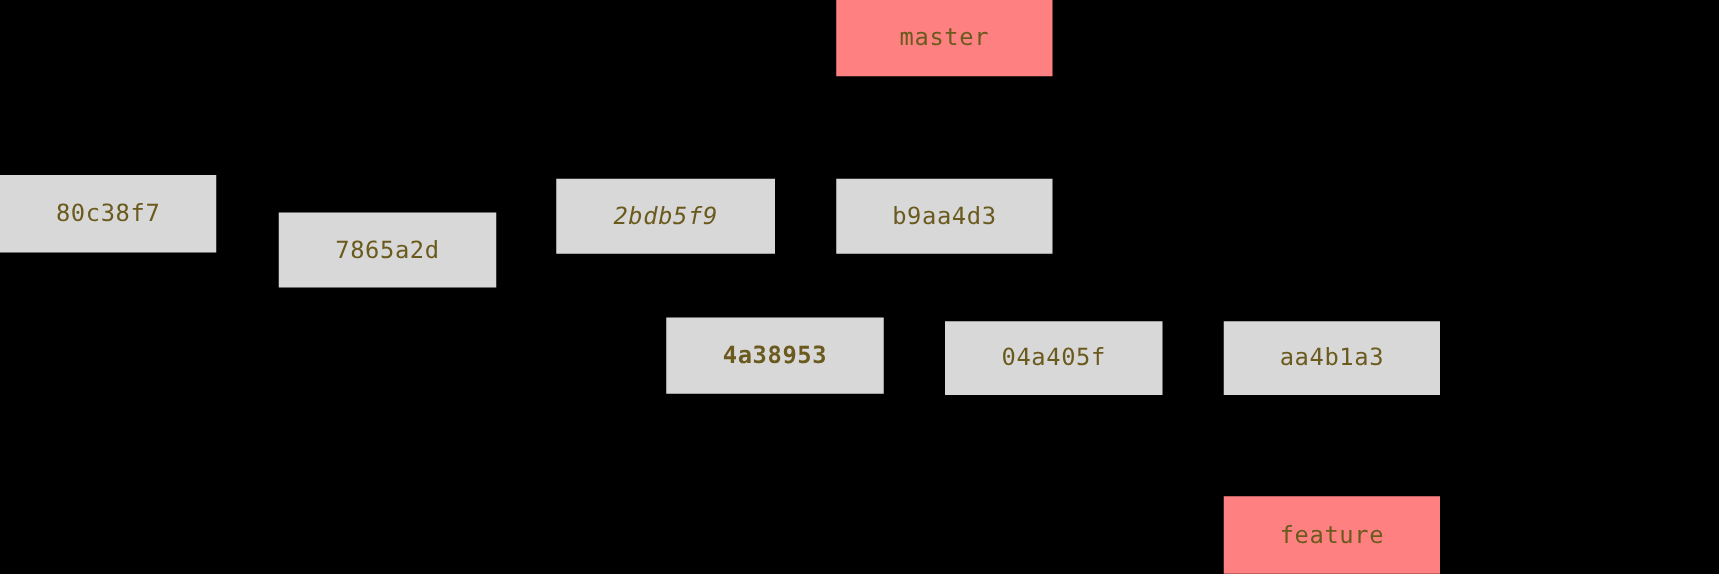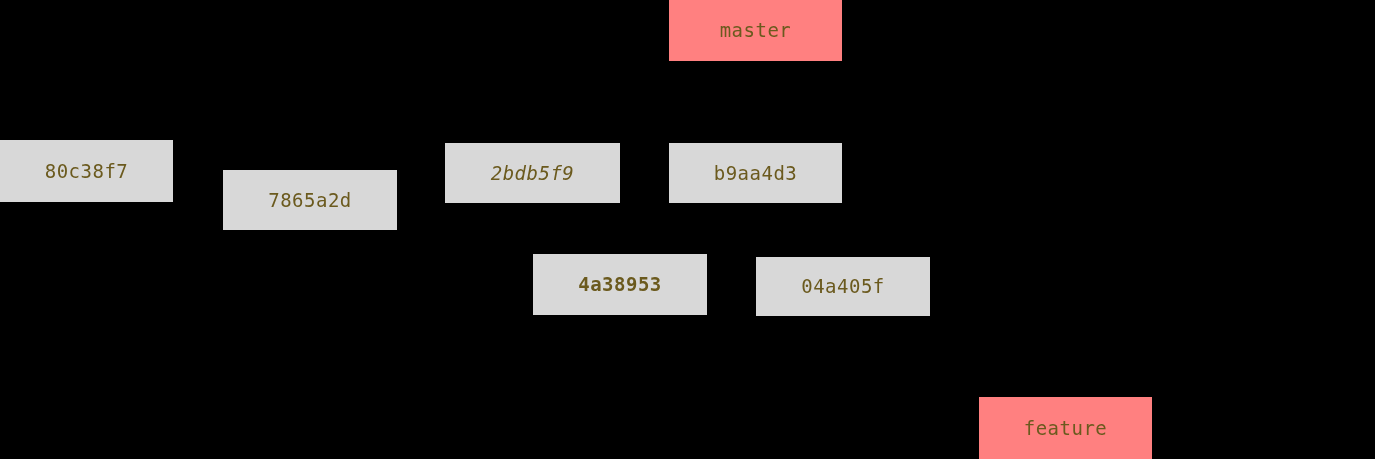--- a/index.html
+++ b/index.html
@@ -126,16 +126,17 @@
   <div class="node commit n-7865a2d">7865a2d</div>
 
   <div class="node commit n-2bdb5f9">2bdb5f9</div>
 
   <div class="node commit n-b9aa4d3">b9aa4d3</div>
 
   <div class="node commit n-4a38953">4a38953</div>
 
   <div class="node commit n-04a405f">04a405f</div>
 
+  <div class="node commit n-aa4b1a3">aa4b1a3</div>
 
   <div class="node branch n-feature">feature</div>
 
 </div>
 
 </body></html>

